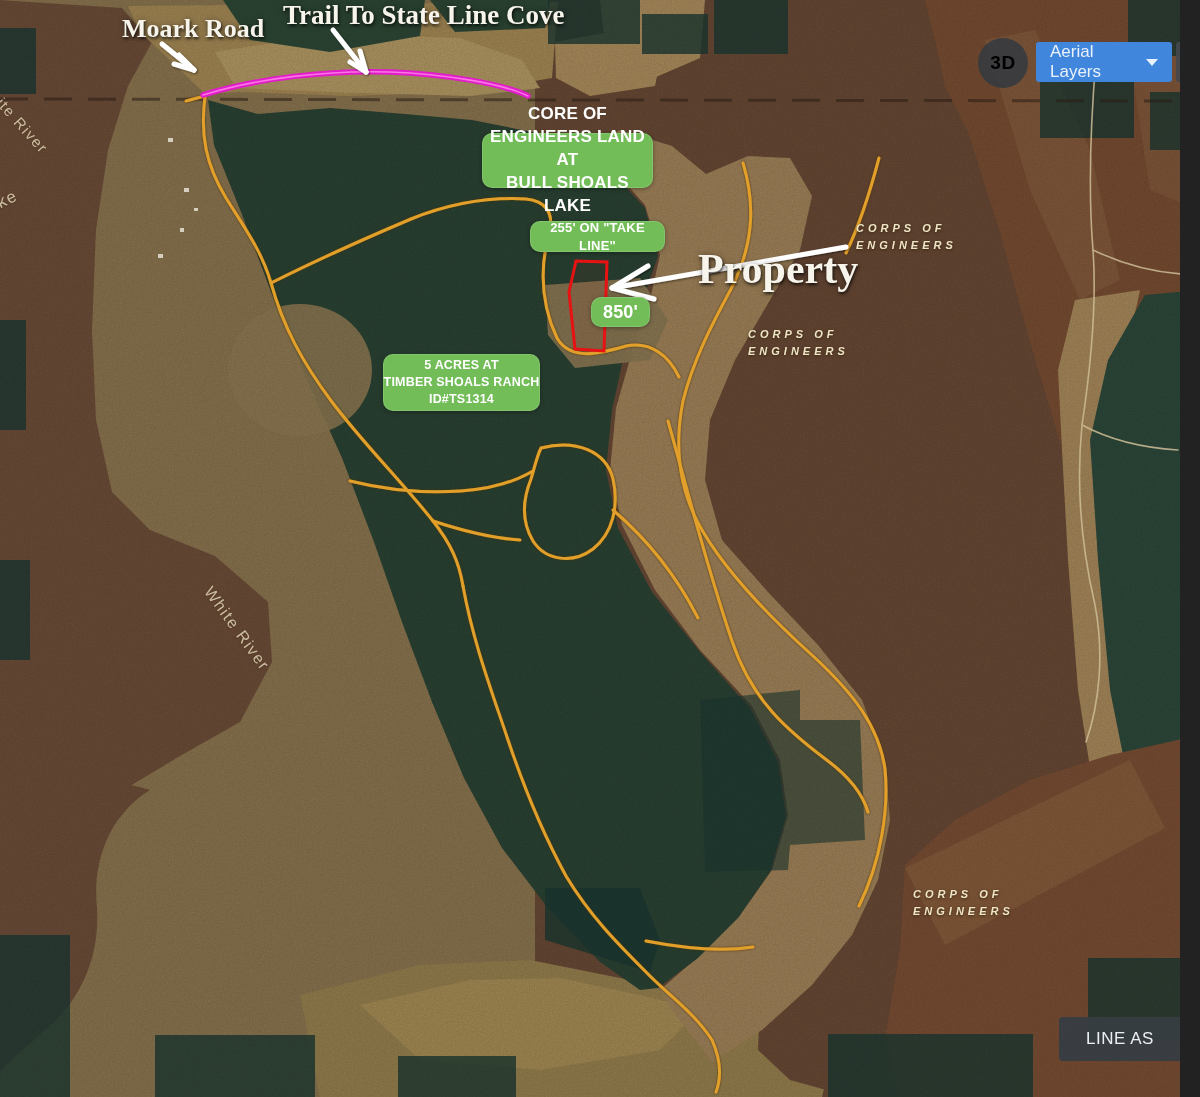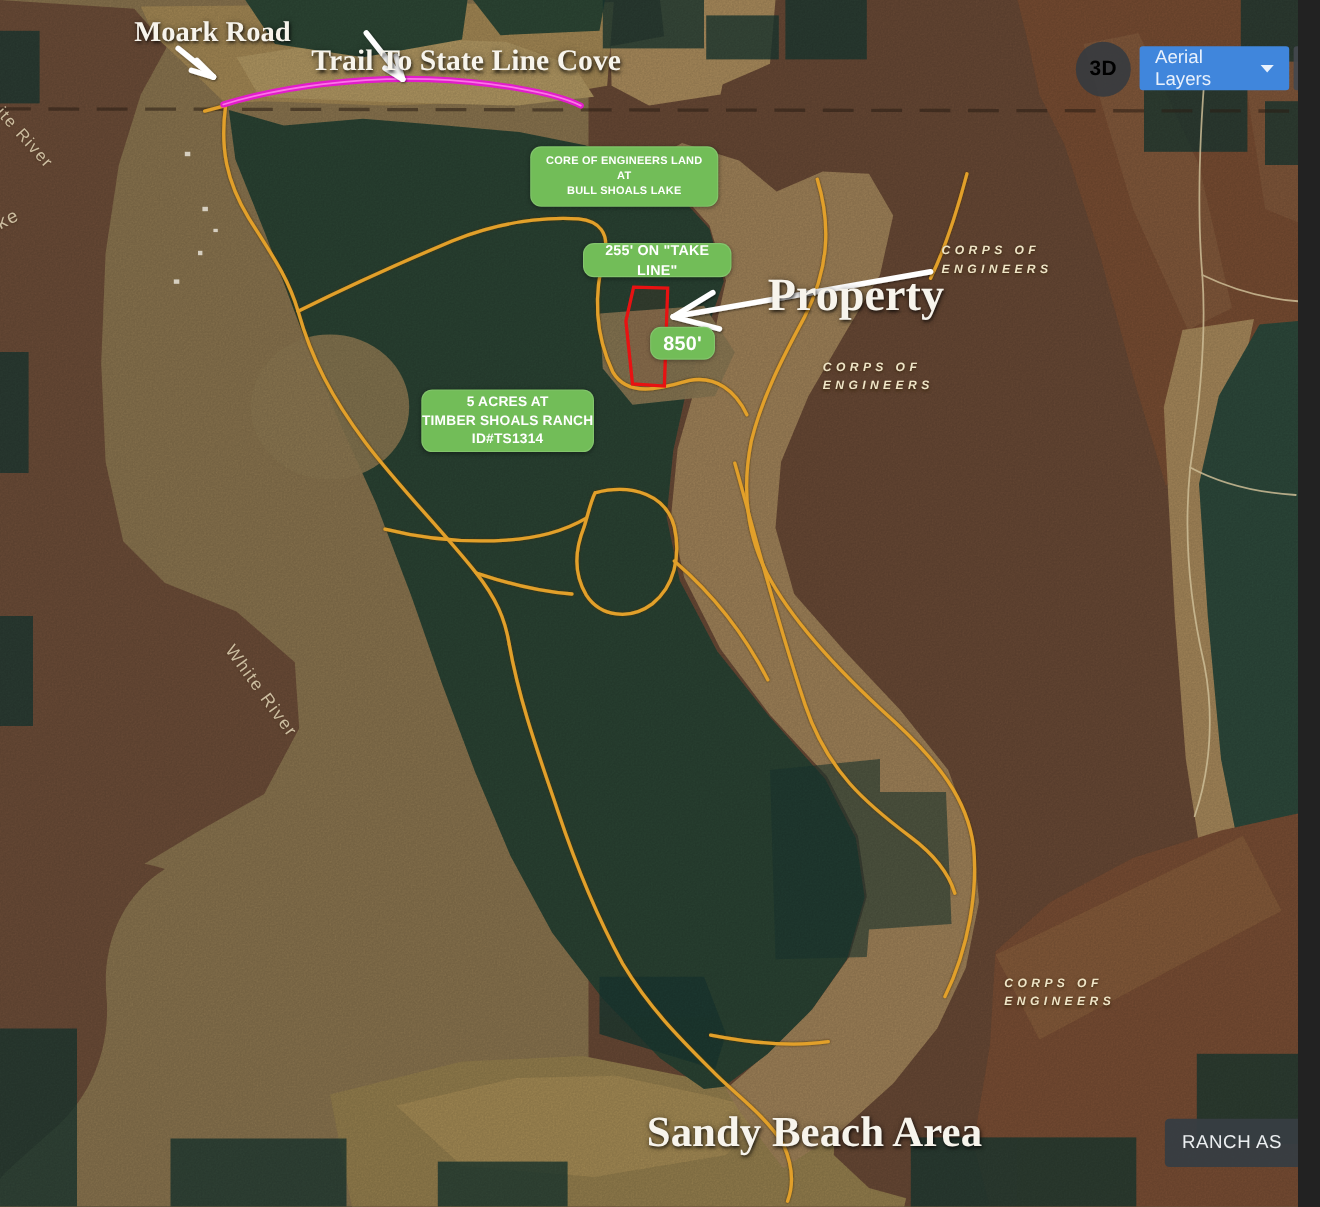--- a/index.html
+++ b/index.html
@@ -190,44 +190,43 @@
       <g>
         <path d="M846,247 L612,288"></path>
           <path d="M612,288 L648,266"></path>
           <path d="M612,288 L654,299"></path>
       </g>
     </g>
   </svg>
 
   <div class="abs serif-label" style="left:122px;top:16px;font-size:26px;">Moark Road</div>
 
-  <div class="abs serif-label" style="left:283px;top:2px;font-size:27px;margin-top:40px;">Trail To State Line Cove</div>
+  <div class="abs serif-label" style="left:283px;top:2px;font-size:27px;">Trail To State Line Cove</div>
 
   <div class="abs serif-label" style="left:698px;top:212px;font-size:42px;margin-top:36px;">Property</div>
 
-  <div class="abs serif-label" style="left:588px;top:1010px;font-size:39px;">Sandy Beach Area</div>
 
   <div class="abs corps-label" style="left:856px;top:220px;">
     <div>CORPS OF</div>
     <div>ENGINEERS</div>
   </div>
   <div class="abs corps-label" style="left:748px;top:326px;">
     <div>CORPS OF</div>
     <div>ENGINEERS</div>
   </div>
   <div class="abs corps-label" style="left:913px;top:886px;">
     <div>CORPS OF</div>
     <div>ENGINEERS</div>
   </div>
 
   <div class="abs river-label" style="left:-12px;top:76px;font-size:15px;transform:rotate(48deg);transform-origin:left top;">White River</div>
   <div class="abs river-label" style="left:-6px;top:196px;font-size:17px;transform:rotate(-26deg);transform-origin:left top;">ke</div>
   <div class="abs river-label" style="left:214px;top:584px;font-size:16px;transform:rotate(54deg);transform-origin:left top;">White River</div>
 
-  <div class="gbox abs" style="left:482px;top:133px;width:171px;height:55px;font-size:10px;">
+  <div class="gbox abs" style="left:482px;top:133px;width:171px;height:55px;font-size:17px;">
     <div class="inner">
       <div>CORE OF ENGINEERS LAND</div>
       <div>AT</div>
       <div>BULL SHOALS LAKE</div>
     </div>
   </div>
 
   <div class="gbox abs" style="left:530px;top:221px;width:135px;height:31px;font-size:13px;">
     <div class="inner">255' ON "TAKE LINE"</div>
   </div>
@@ -247,17 +246,17 @@
   <div class="btn-3d abs" style="left:978px;top:38px;">3D</div>
 
   <div class="btn-aerial abs" style="left:1036px;top:42px;width:136px;">
     <span>Aerial Layers</span>
     <span class="caret-down"></span>
   </div>
 
   <div class="btn-dark-partial abs" style="left:1176px;top:42px;width:30px;"></div>
 
   <div class="save-bar abs" style="left:1059px;top:1017px;width:160px;">
-    <span class="save-main">RANCH AS</span>
+    <span class="save-main">LINE AS</span>
     <span class="save-cut">SA</span>
   </div>
 
 </div>
 
 </body></html>

